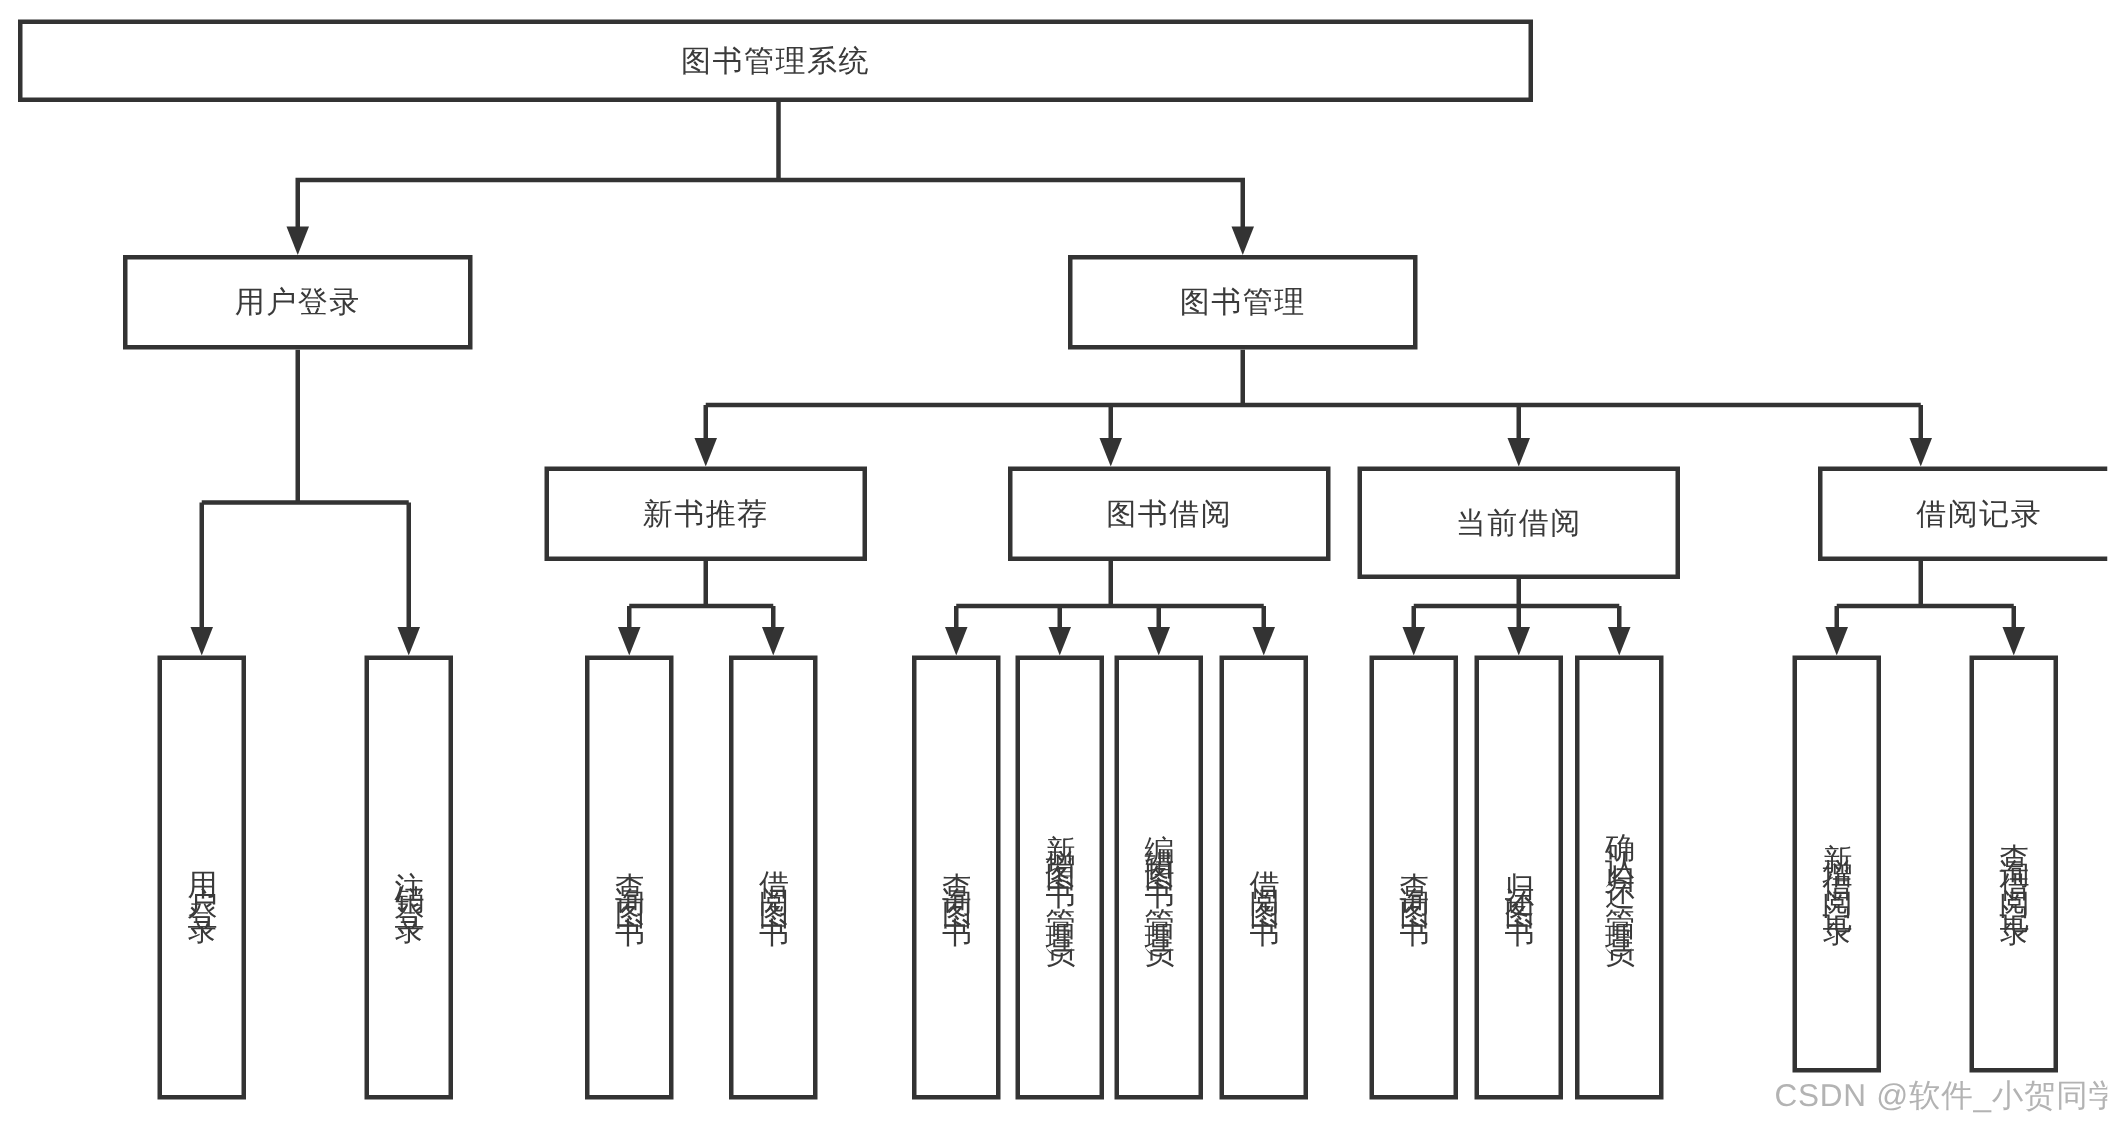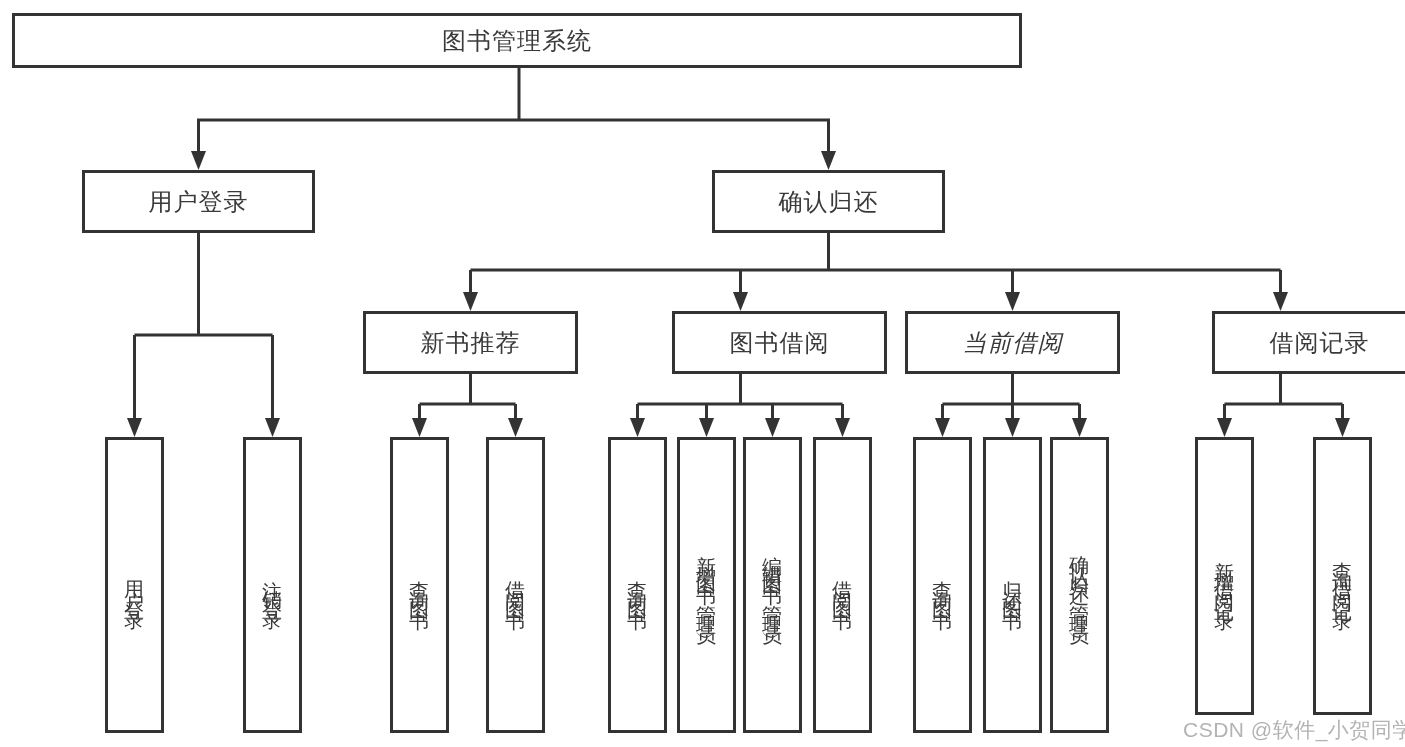--- a/index.html
+++ b/index.html
@@ -28,21 +28,21 @@
   .box {
     position: absolute;
     box-sizing: border-box;
     background: var(--box-fill);
     border: 3px solid var(--box-border);
     display: flex;
     align-items: center;
     justify-content: center;
     color: var(--text);
   }
-  .hbox { font-size: 24px; letter-spacing: 1px; }
+  .hbox { font-size: 20px; letter-spacing: 1px; }
   .vbox { font-size: 20px; }
   .vtext {
     writing-mode: vertical-rl;
     text-orientation: mixed;
     letter-spacing: 10px;
     line-height: 1.2;
     white-space: nowrap;
   }
   .watermark {
     position: absolute;
@@ -107,25 +107,25 @@
     <g>
       <path d="M1280.5 374 V404 M1224.5 404 H1342.5 M1224.5 404 V419 M1342.5 404 V419"></path>
       <polygon points="1217,418 1232,418 1224.5,437"></polygon>
       <polygon points="1335,418 1350,418 1342.5,437"></polygon>
     </g>
   </svg>
 
   <div class="box hbox" style="left:12px; top:13px; width:1010px; height:55px;">图书管理系统</div>
 
   <div class="box hbox" style="left:82px; top:170px; width:233px; height:63px;">用户登录</div>
-  <div class="box hbox" style="left:712px; top:170px; width:233px; height:63px;">确认归还</div>
+  <div class="box hbox" style="left:712px; top:170px; width:233px; height:63px;">图书管理</div>
 
   <div class="box hbox" style="left:363px; top:311px; width:215px; height:63px;">新书推荐</div>
   <div class="box hbox" style="left:633px; top:311px; width:215px; height:63px;margin-left:39px;">图书借阅</div>
-  <div class="box hbox" style="left:905px; top:311px; width:215px; height:63px;font-style:italic;">当前借阅</div>
+  <div class="box hbox" style="left:905px; top:311px; width:215px; height:75px;">当前借阅</div>
   <div class="box hbox" style="left:1173px; top:311px; width:215px; height:63px;margin-left:39px;">借阅记录</div>
 
   <div class="box vbox" style="left:105px; top:437px; width:59px; height:296px;">
     <span class="vtext">用户登录</span>
   </div>
   <div class="box vbox" style="left:243px; top:437px; width:59px; height:296px;">
     <span class="vtext">注销登录</span>
   </div>
 
   <div class="box vbox" style="left:390px; top:437px; width:59px; height:296px;">

